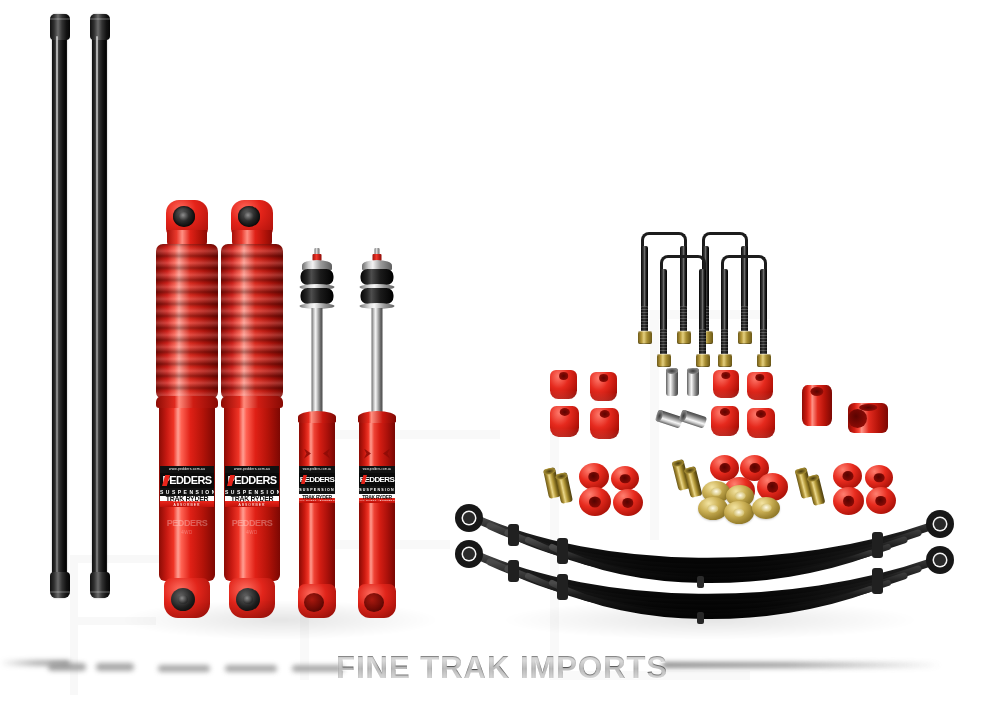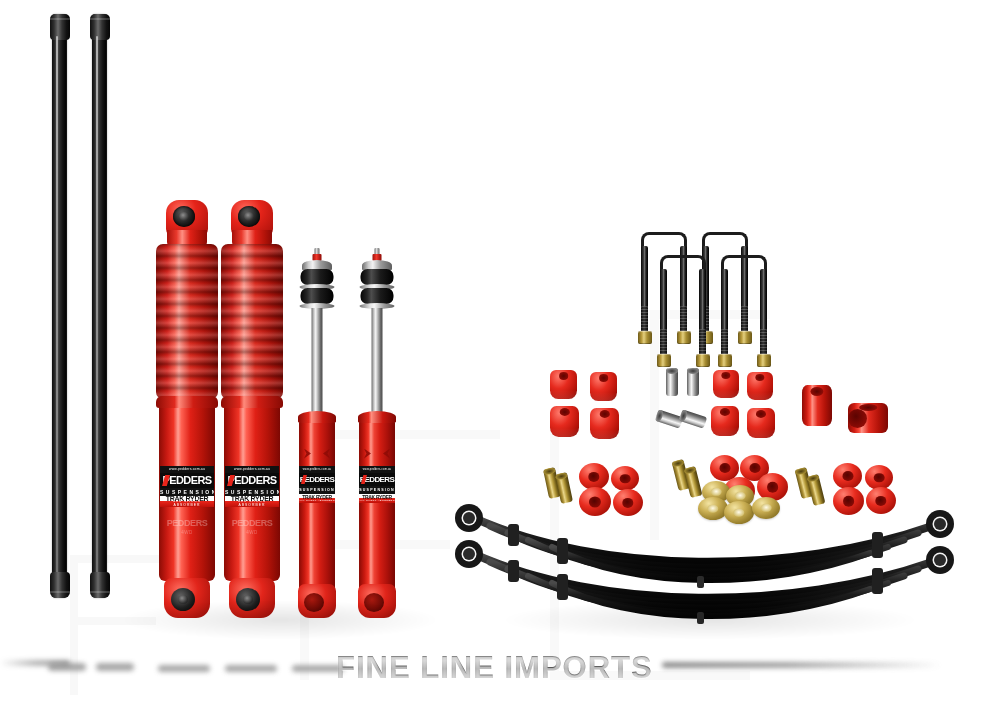--- a/index.html
+++ b/index.html
@@ -690,18 +690,18 @@
   </div>
 
   <div class="wm-dash" style="left:48px;  top:663px; width:38px; height:8px;"></div>
   <div class="wm-dash" style="left:96px;  top:663px; width:38px; height:8px;"></div>
   <div class="wm-dash" style="left:158px; top:665px; width:52px; height:7px;"></div>
   <div class="wm-dash" style="left:225px; top:665px; width:52px; height:7px;"></div>
   <div class="wm-dash" style="left:292px; top:665px; width:52px; height:7px;"></div>
   <div class="wm-bar-l" style="left:0px; top:660px; width:70px;"></div>
   <div class="wm-bar-r" style="left:662px; top:662px; width:280px;"></div>
 
-  <div class="wm-text" style="left:336px; top:650px; font-size:31px;">FINE LINE IMPORTS</div>
+  <div class="wm-text" style="left:336px; top:650px; font-size:31px;">FINE TRAK IMPORTS</div>
 
   <div class="soft-shadow" style="left:120px; top:600px; width:320px; height:40px;"></div>
   <div class="soft-shadow" style="left:500px; top:600px; width:420px; height:40px;"></div>
 
 </div>
 
 </body></html>

